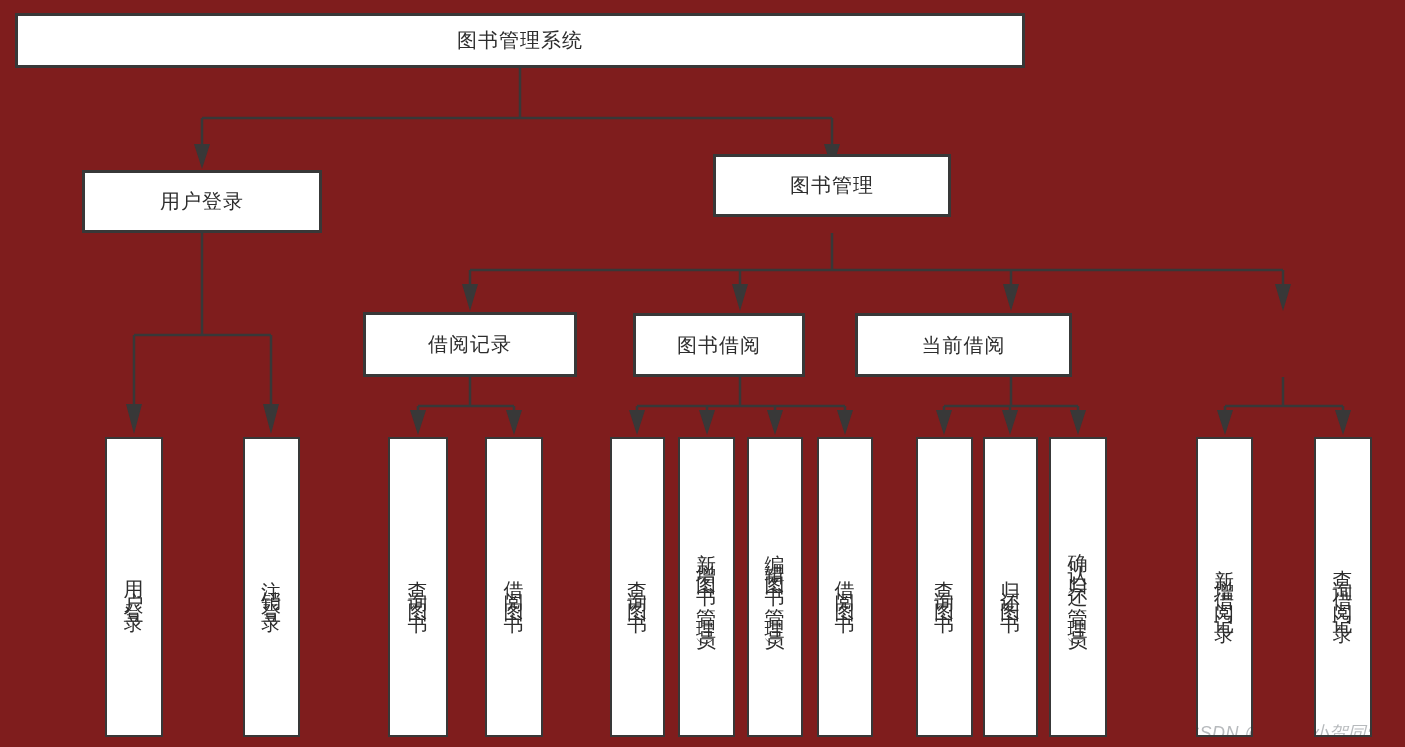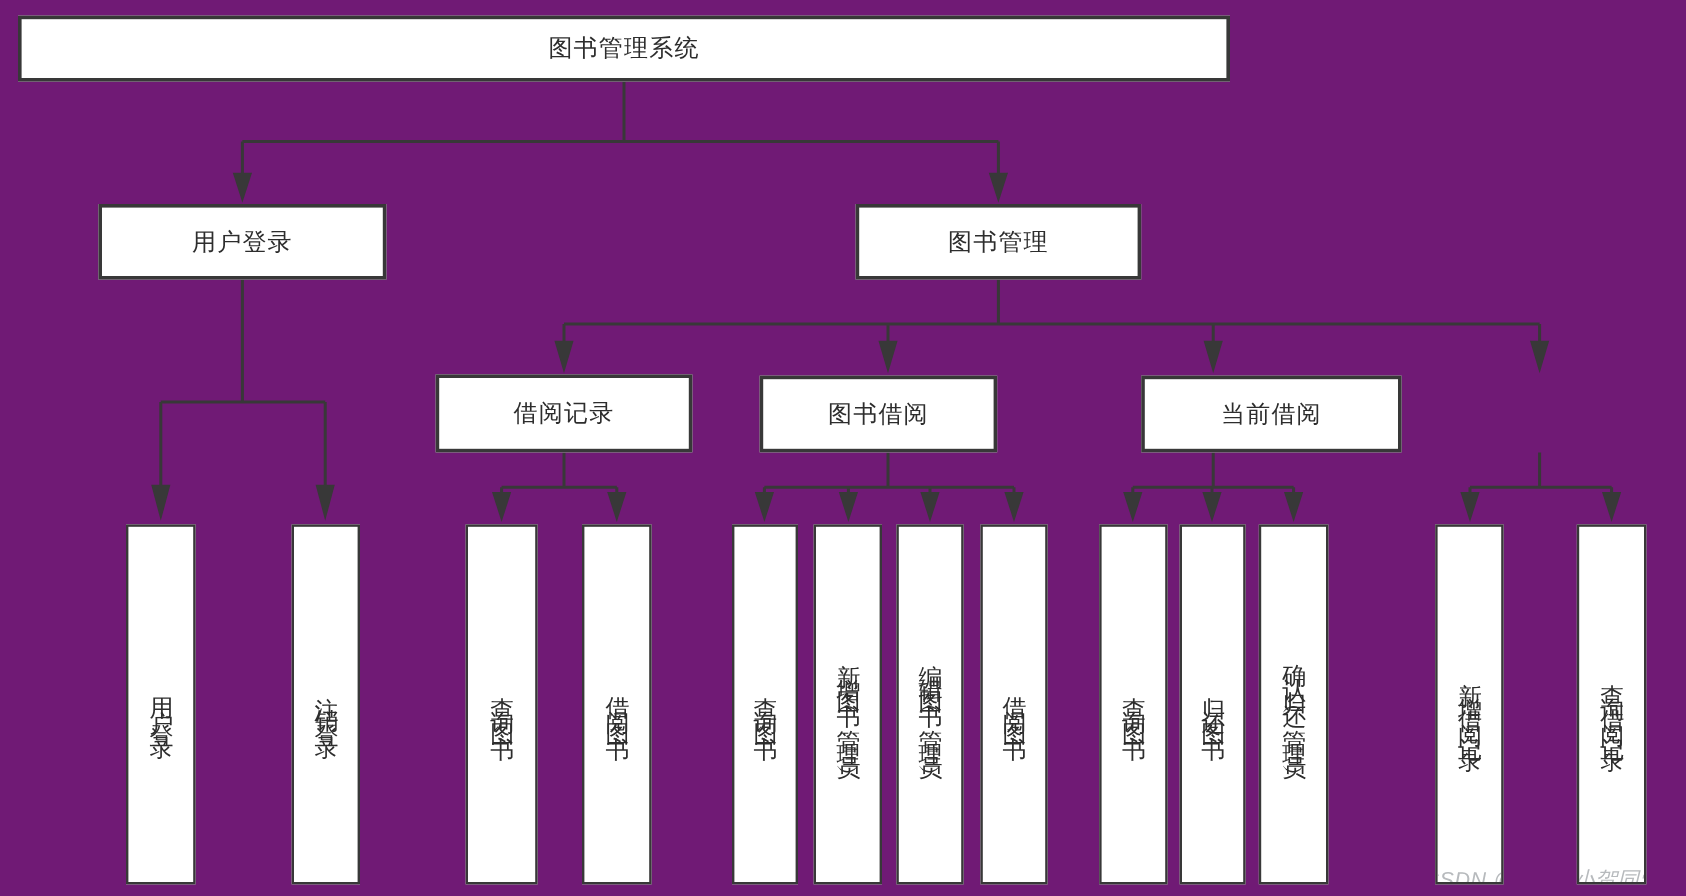--- a/index.html
+++ b/index.html
@@ -1,17 +1,17 @@
 <!DOCTYPE html>
 <html><head>
 <meta charset="utf-8">
 <style>
   html,body{margin:0;padding:0;background:#ffffff;}
   #stage{
-    position:relative;width:1405px;height:747px;background:#701a75;overflow:hidden;
+    position:relative;width:1405px;height:747px;background:#7f1d1d;overflow:hidden;
     font-family:"Liberation Sans","DejaVu Sans",sans-serif;color:#2d2d2d;text-align:right;
   }
   #wires{position:absolute;left:0;top:0;pointer-events:none;}
   .node{
     position:absolute;box-sizing:border-box;background:#ffffff;border:3px solid #383838;
     display:flex;align-items:center;justify-content:center;
     font-size:20px;letter-spacing:1px;color:#2d2d2d;z-index:2;
   }
   .leaf{
     position:absolute;box-sizing:border-box;background:#ffffff;border:2.5px solid #383838;
@@ -65,31 +65,31 @@
     </g>
   </svg>
 
   <div class="node" style="left:15px;top:13px;width:1010px;height:55px">
     <span>图书管理系统</span>
   </div>
 
   <div class="node" style="left:82px;top:170px;width:240px;height:63px">
     <span>用户登录</span>
   </div>
-  <div class="node" style="left:713px;top:170px;width:238px;height:63px">
+  <div class="node" style="left:713px;top:154px;width:238px;height:63px">
     <span>图书管理</span>
   </div>
 
   <div class="node" style="left:363px;top:312px;width:214px;height:65px">
     <span>借阅记录</span>
   </div>
-  <div class="node" style="left:633px;top:313px;width:198px;height:64px">
+  <div class="node" style="left:633px;top:313px;width:172px;height:64px">
     <span>图书借阅</span>
   </div>
-  <div class="node" style="left:951px;top:313px;width:217px;height:64px">
+  <div class="node" style="left:855px;top:313px;width:217px;height:64px">
     <span>当前借阅</span>
   </div>
 
   <div class="leaf" style="left:105px;width:58px">
     <span>用户登录</span>
   </div>
   <div class="leaf" style="left:243px;width:57px">
     <span>注销登录</span>
   </div>
   <div class="leaf" style="left:388px;width:60px">

